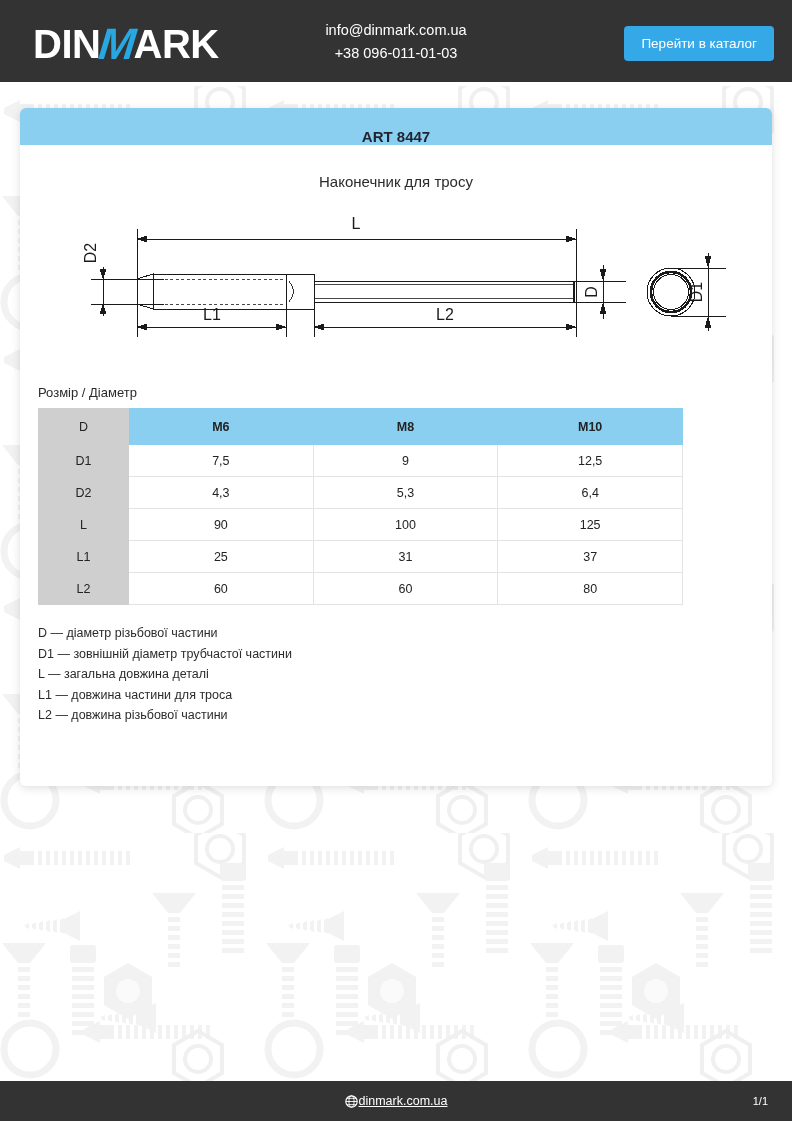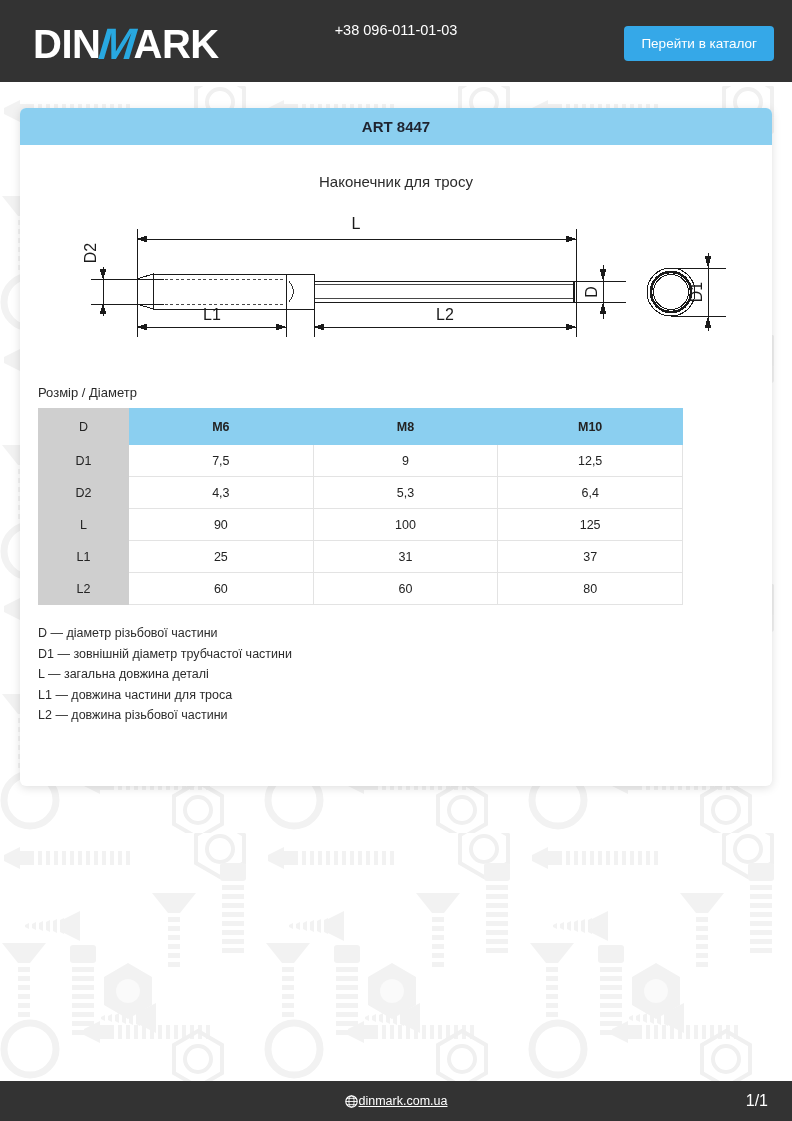--- a/index.html
+++ b/index.html
@@ -105,21 +105,21 @@
     border-radius: 6px;
     box-shadow: 0 2px 10px rgba(0,0,0,0.13);
     z-index: 3;
     overflow: hidden;
   }
 
   #art-bar {
     height: 37px;
     background: #8BCFF0;
     display: flex;
-    align-items: center;
+    align-items: flex-end;
     justify-content: center;
     color: #1f2430;
     font-size: 15px;
     font-weight: bold;
   }
 
   #product-title {
     margin-top: 28px;
     text-align: center;
     font-size: 15px;
@@ -206,21 +206,21 @@
     text-decoration: none;
   }
   #footer-link .txt { text-decoration: underline; }
   #page-num {
     position: absolute;
     right: 24px;
     top: 0; bottom: 0;
     display: flex;
     align-items: center;
     color: #ffffff;
-    font-size: 16px;
+    font-size: 11px;
   }
 </style>
 </head>
 <body>
 
 <svg id="watermark" viewBox="0 0 792 995" preserveAspectRatio="none" aria-hidden="true">
   <defs>
 
     <g id="hexnut">
       <path d="M30 2 L54 16 L54 44 L30 58 L6 44 L6 16 Z" fill="none" stroke="#f0f0f0" stroke-width="4"></path>
@@ -307,20 +307,21 @@
 
 <div id="topbar">
 
   <div id="logo">
     <span class="part-a">DIN</span>
       <span class="part-m">M</span>
       <span class="part-c">ARK</span>
   </div>
 
   <div id="contact">
+    <span>info@dinmark.com.ua</span>
     <span>+38 096-011-01-03</span>
   </div>
 
   <button id="catalog-btn">Перейти в каталог</button>
 </div>
 
 <div id="card">
 
   <div id="art-bar">
     <span>ART 8447</span>

